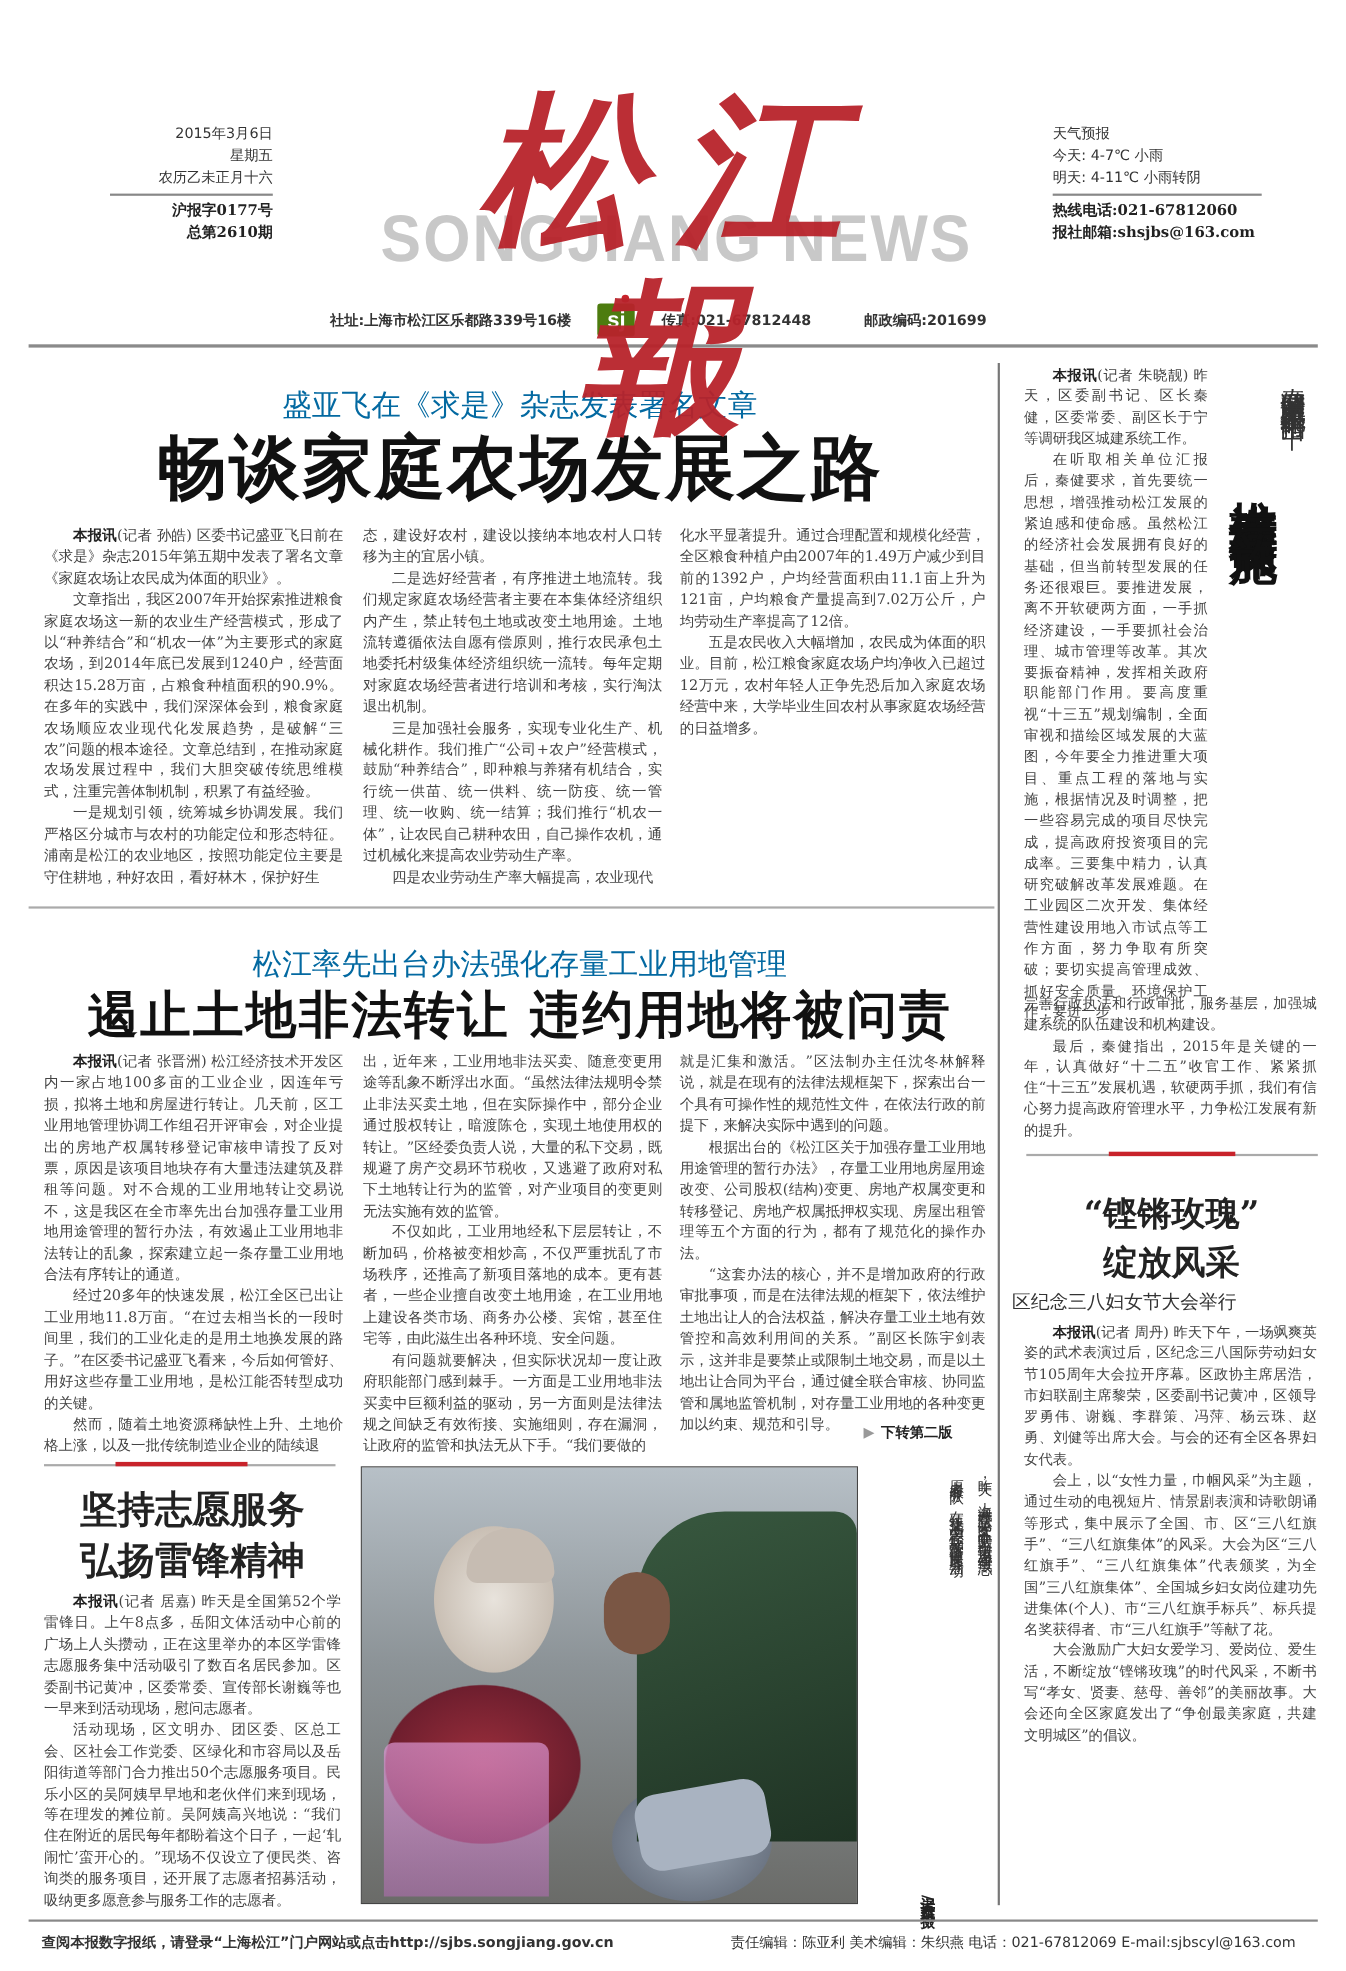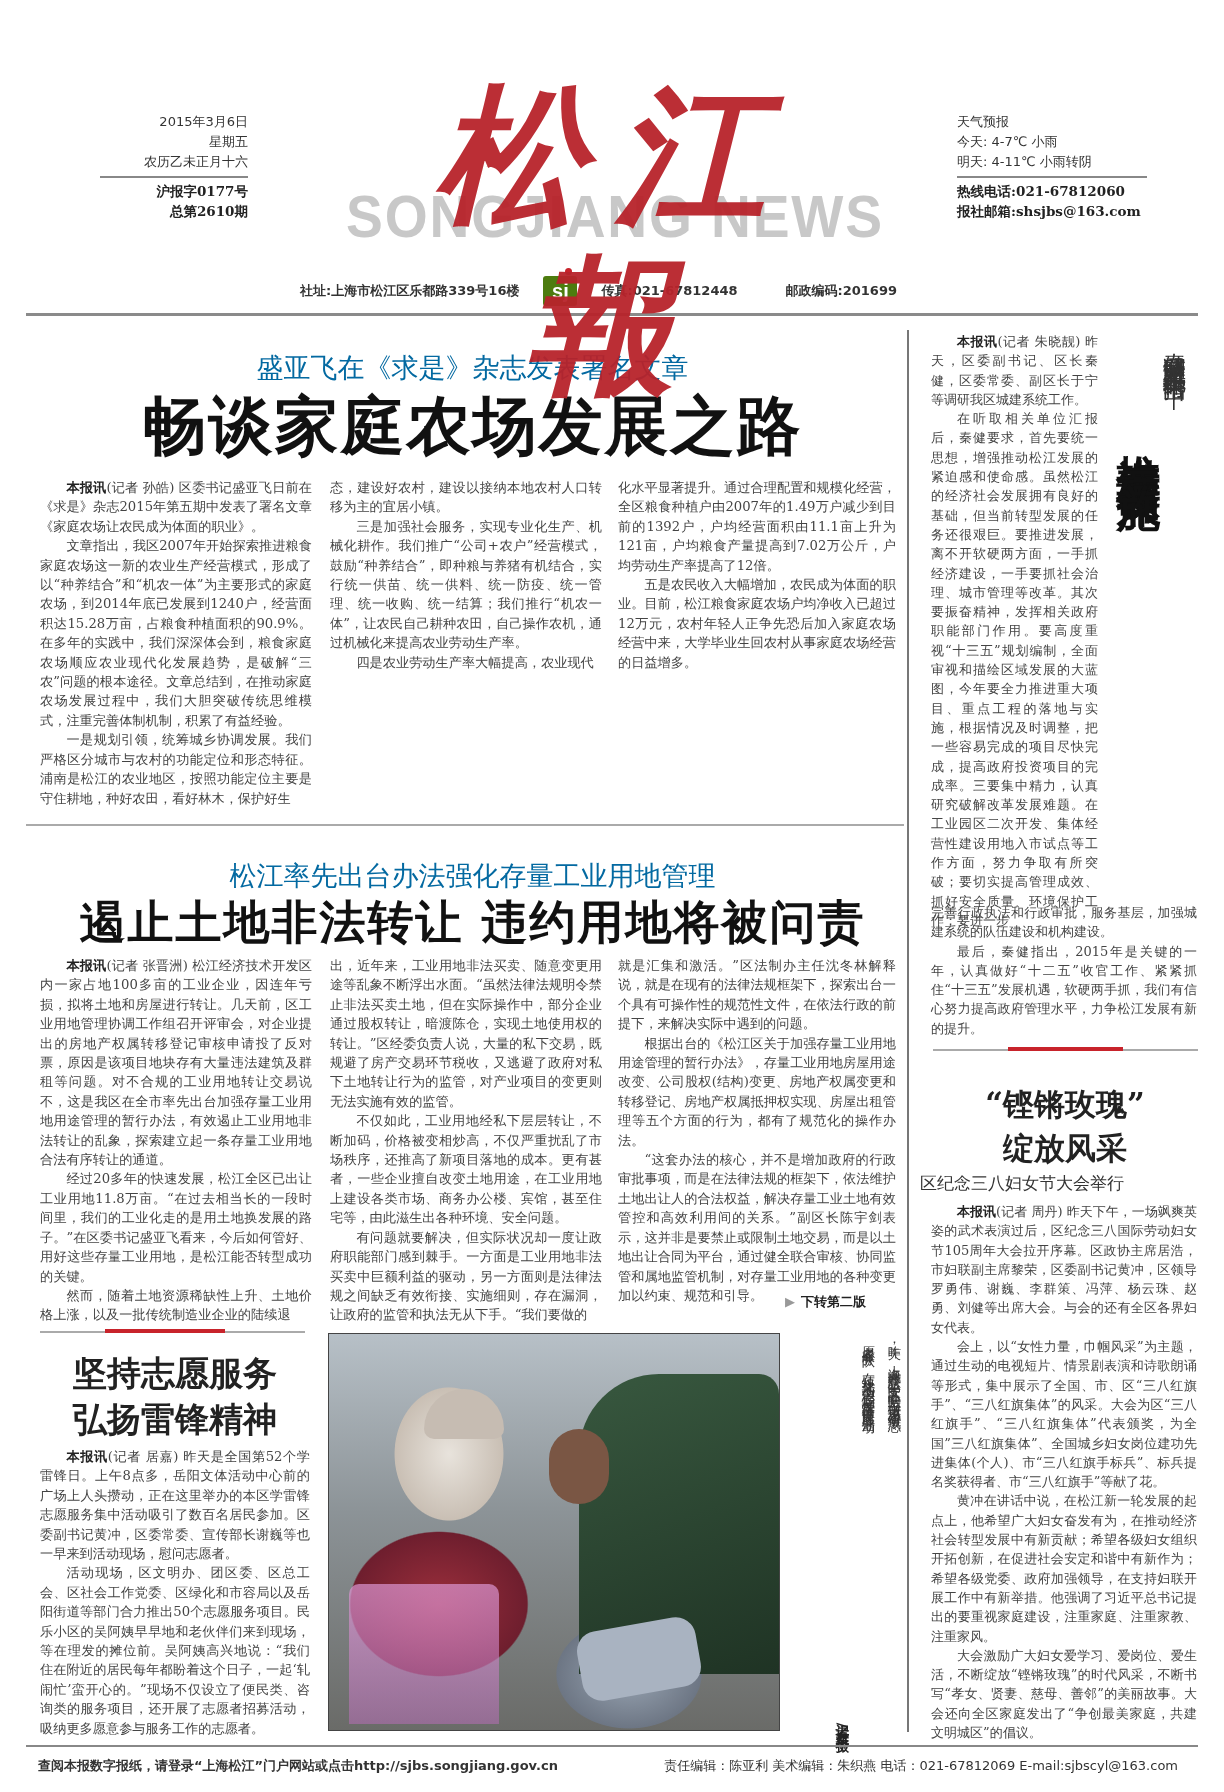--- a/index.html
+++ b/index.html
@@ -105,20 +105,21 @@
 <div class="abs kicker" style="left:40px; top:350px; width:865px;">盛亚飞在《求是》杂志发表署名文章</div>
 <div class="abs headline" style="left:40px; top:388px; width:865px; font-size:64px; line-height:76px;">畅谈家庭农场发展之路</div>
 
 <div class="abs col-text" style="left:40px; top:478px; width:272px;">
   <p><span class="lead">本报讯</span><span>(记者  孙皓) 区委书记盛亚飞日前在《求是》杂志2015年第五期中发表了署名文章《家庭农场让农民成为体面的职业》。</span></p>
   <p>文章指出，我区2007年开始探索推进粮食家庭农场这一新的农业生产经营模式，形成了以“种养结合”和“机农一体”为主要形式的家庭农场，到2014年底已发展到1240户，经营面积达15.28万亩，占粮食种植面积的90.9%。在多年的实践中，我们深深体会到，粮食家庭农场顺应农业现代化发展趋势，是破解“三农”问题的根本途径。文章总结到，在推动家庭农场发展过程中，我们大胆突破传统思维模式，注重完善体制机制，积累了有益经验。</p>
   <p>一是规划引领，统筹城乡协调发展。我们严格区分城市与农村的功能定位和形态特征。浦南是松江的农业地区，按照功能定位主要是守住耕地，种好农田，看好林木，保护好生</p>
 </div>
 <div class="abs col-text" style="left:330px; top:478px; width:272px;">
   <p style="text-indent:0">态，建设好农村，建设以接纳本地农村人口转移为主的宜居小镇。</p>
+  <p>二是选好经营者，有序推进土地流转。我们规定家庭农场经营者主要在本集体经济组织内产生，禁止转包土地或改变土地用途。土地流转遵循依法自愿有偿原则，推行农民承包土地委托村级集体经济组织统一流转。每年定期对家庭农场经营者进行培训和考核，实行淘汰退出机制。</p>
   <p>三是加强社会服务，实现专业化生产、机械化耕作。我们推广“公司+农户”经营模式，鼓励“种养结合”，即种粮与养猪有机结合，实行统一供苗、统一供料、统一防疫、统一管理、统一收购、统一结算；我们推行“机农一体”，让农民自己耕种农田，自己操作农机，通过机械化来提高农业劳动生产率。</p>
   <p>四是农业劳动生产率大幅提高，农业现代</p>
 </div>
 <div class="abs col-text" style="left:618px; top:478px; width:278px;">
   <p style="text-indent:0">化水平显著提升。通过合理配置和规模化经营，全区粮食种植户由2007年的1.49万户减少到目前的1392户，户均经营面积由11.1亩上升为121亩，户均粮食产量提高到7.02万公斤，户均劳动生产率提高了12倍。</p>
   <p>五是农民收入大幅增加，农民成为体面的职业。目前，松江粮食家庭农场户均净收入已超过12万元，农村年轻人正争先恐后加入家庭农场经营中来，大学毕业生回农村从事家庭农场经营的日益增多。</p>
 </div>
 <div class="abs sep-h" style="left:26px; top:824px; width:878px;"></div>
 
 <div class="abs kicker" style="left:40px; top:858px; width:865px;">松江率先出台办法强化存量工业用地管理</div>
@@ -186,20 +187,19 @@
 
 <div class="abs feature-title" style="left:920px; top:1082px; width:290px; font-size:31px; line-height:44px;">
   <div>“铿锵玫瑰”</div>
   <div>绽放风采</div>
 </div>
 <div class="abs feature-sub" style="left:920px; top:1172px; width:290px;">区纪念三八妇女节大会举行</div>
 
 <div class="abs col-text" style="left:931px; top:1202px; width:266px; font-size:13px; line-height:19.3px;">
   <p><span class="lead">本报讯</span><span>(记者  周丹) 昨天下午，一场飒爽英姿的武术表演过后，区纪念三八国际劳动妇女节105周年大会拉开序幕。区政协主席居浩，市妇联副主席黎荣，区委副书记黄冲，区领导罗勇伟、谢巍、李群策、冯萍、杨云珠、赵勇、刘健等出席大会。与会的还有全区各界妇女代表。</span></p>
   <p>会上，以“女性力量，巾帼风采”为主题，通过生动的电视短片、情景剧表演和诗歌朗诵等形式，集中展示了全国、市、区“三八红旗手”、“三八红旗集体”的风采。大会为区“三八红旗手”、“三八红旗集体”代表颁奖，为全国”三八红旗集体”、全国城乡妇女岗位建功先进集体(个人)、市“三八红旗手标兵”、标兵提名奖获得者、市“三八红旗手”等献了花。</p>
-  <p>黄冲在讲话中说，在松江新一轮发展的起点上，他希望广大妇女奋发有为，在推动经济社会转型发展中有新贡献；希望各级妇女组织开拓创新，在促进社会安定和谐中有新作为；希望各级党委、政府加强领导，在支持妇联开展工作中有新举措。他强调了习近平总书记提出的要重视家庭建设，注重家庭、注重家教、注重家风。</p>
   <p>大会激励广大妇女爱学习、爱岗位、爱生活，不断绽放“铿锵玫瑰”的时代风采，不断书写“孝女、贤妻、慈母、善邻”的美丽故事。大会还向全区家庭发出了“争创最美家庭，共建文明城区”的倡议。</p>
 </div>
 
 <div class="abs footer">
   <span class="l">查阅本报数字报纸，请登录“上海松江”门户网站或点击http://sjbs.songjiang.gov.cn</span>
   <span class="r">责任编辑：陈亚利  美术编辑：朱织燕  电话：021-67812069  E-mail:sjbscyl@163.com</span>
 </div>
 
 </body></html>

